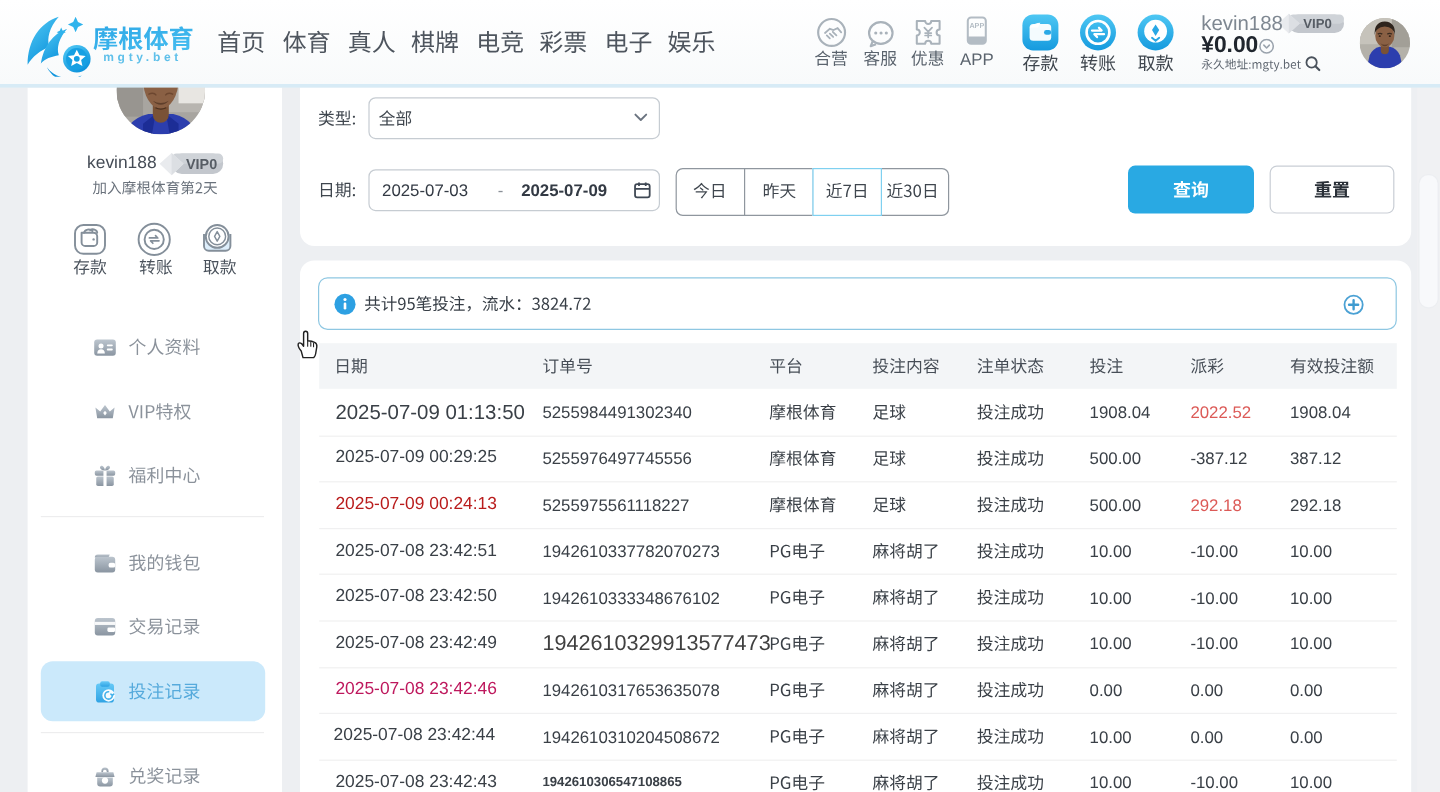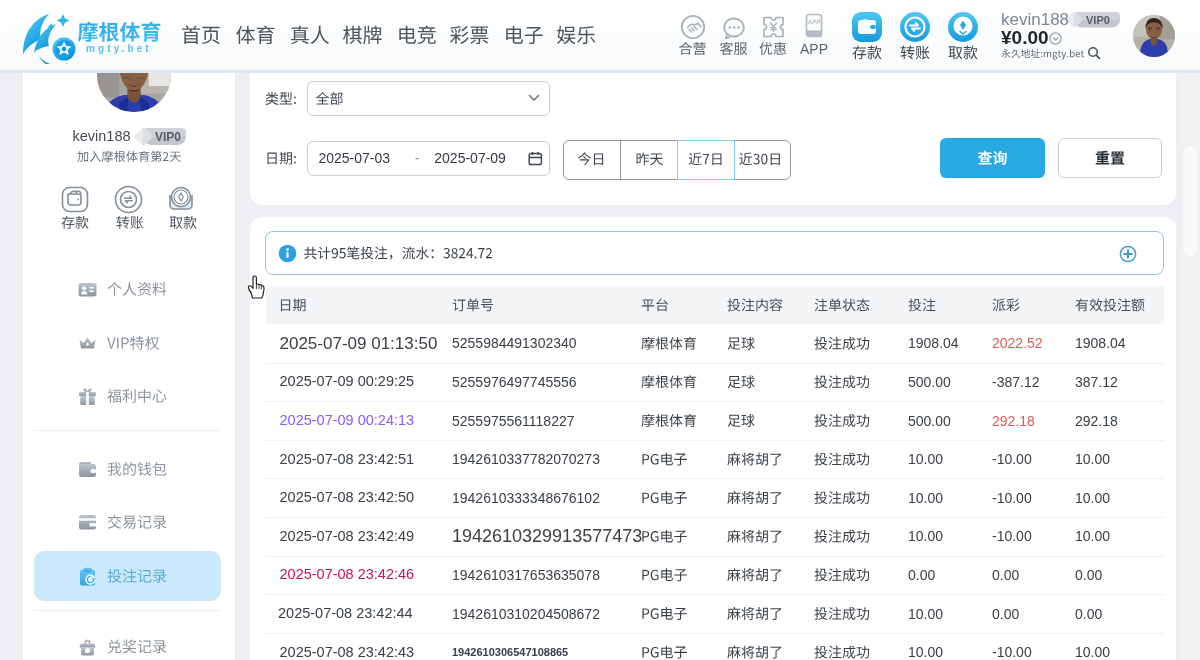--- a/index.html
+++ b/index.html
@@ -47,32 +47,32 @@
 <div class="abs" style="left:266px;top:555.6px;width:898px;height:1px;background:#f0f0f1"></div>
 <div class="abs" style="left:266px;top:594.2px;width:898px;height:1px;background:#f0f0f1"></div>
 <div class="abs" style="left:266px;top:632.8px;width:898px;height:1px;background:#f0f0f1"></div>
 <div style="position:absolute;z-index:45;left:86px;top:42.0px;width:300px;height:13px;line-height:13px;font-size:10px;color:#5fc0ea;font-weight:700;letter-spacing:3.1px;white-space:nowrap">mgty.bet</div>
 <div style="position:absolute;z-index:45;left:800px;top:39.5px;width:28px;height:18px;line-height:18px;font-size:14px;color:#5a636d;font-weight:400;white-space:nowrap">APP</div>
 <div style="position:absolute;z-index:45;left:1001px;top:8.5px;width:300px;height:22px;line-height:22px;font-size:17px;color:#7e8791;font-weight:400;white-space:nowrap">kevin188</div>
 <div style="position:absolute;z-index:45;left:1001px;top:25.0px;width:300px;height:25px;line-height:25px;font-size:19px;color:#20262e;font-weight:700;white-space:nowrap">¥0.00</div>
 <div style="position:absolute;z-index:45;left:72.5px;top:126.5px;width:300px;height:19px;line-height:19px;font-size:14.5px;color:#454c56;font-weight:400;white-space:nowrap">kevin188</div>
 <div style="position:absolute;z-index:45;left:318.4px;top:149.2px;width:300px;height:18px;line-height:18px;font-size:14px;color:#333a44;font-weight:400;white-space:nowrap">2025-07-03</div>
 <div style="position:absolute;z-index:45;left:414.8px;top:149.2px;width:300px;height:18px;line-height:18px;font-size:14px;color:#8a9098;font-weight:400;white-space:nowrap">-</div>
-<div style="position:absolute;z-index:45;left:434.3px;top:149.2px;width:300px;height:18px;line-height:18px;font-size:14px;color:#333a44;font-weight:400;white-space:nowrap">2025-07-09</div>
+<div style="position:absolute;z-index:45;left:434.3px;top:149.2px;width:300px;height:18px;line-height:18px;font-size:14px;color:#333a44;font-weight:700;white-space:nowrap">2025-07-09</div>
 <div style="position:absolute;z-index:45;left:279.5px;top:333.8px;width:300px;height:19px;line-height:19px;font-size:17px;color:#3a4047;font-weight:400;white-space:nowrap">2025-07-09 01:13:50</div>
 <div style="position:absolute;z-index:45;left:452px;top:334.3px;width:300px;height:18px;line-height:18px;font-size:14px;color:#3a4047;font-weight:400;white-space:nowrap">5255984491302340</div>
 <div style="position:absolute;z-index:45;left:908px;top:334.3px;width:300px;height:18px;line-height:18px;font-size:14px;color:#3a4047;font-weight:400;white-space:nowrap">1908.04</div>
 <div style="position:absolute;z-index:45;left:992px;top:334.3px;width:300px;height:18px;line-height:18px;font-size:14px;color:#dc5a57;font-weight:400;white-space:nowrap">2022.52</div>
 <div style="position:absolute;z-index:45;left:1075px;top:334.3px;width:300px;height:18px;line-height:18px;font-size:14px;color:#3a4047;font-weight:400;white-space:nowrap">1908.04</div>
 <div style="position:absolute;z-index:45;left:279.5px;top:372.4px;width:300px;height:19px;line-height:19px;font-size:14.5px;color:#3a4047;font-weight:400;white-space:nowrap">2025-07-09 00:29:25</div>
 <div style="position:absolute;z-index:45;left:452px;top:372.9px;width:300px;height:18px;line-height:18px;font-size:14px;color:#3a4047;font-weight:400;white-space:nowrap">5255976497745556</div>
 <div style="position:absolute;z-index:45;left:908px;top:372.9px;width:300px;height:18px;line-height:18px;font-size:14px;color:#3a4047;font-weight:400;white-space:nowrap">500.00</div>
 <div style="position:absolute;z-index:45;left:992px;top:372.9px;width:300px;height:18px;line-height:18px;font-size:14px;color:#3a4047;font-weight:400;white-space:nowrap">-387.12</div>
 <div style="position:absolute;z-index:45;left:1075px;top:372.9px;width:300px;height:18px;line-height:18px;font-size:14px;color:#3a4047;font-weight:400;white-space:nowrap">387.12</div>
-<div style="position:absolute;z-index:45;left:279.5px;top:411.0px;width:300px;height:19px;line-height:19px;font-size:14.5px;color:#8b5cf6;font-weight:400;white-space:nowrap">2025-07-09 00:24:13</div>
+<div style="position:absolute;z-index:45;left:279.5px;top:411.0px;width:300px;height:19px;line-height:19px;font-size:14.5px;color:#b91c1c;font-weight:400;white-space:nowrap">2025-07-09 00:24:13</div>
 <div style="position:absolute;z-index:45;left:452px;top:411.5px;width:300px;height:18px;line-height:18px;font-size:14px;color:#3a4047;font-weight:400;white-space:nowrap">5255975561118227</div>
 <div style="position:absolute;z-index:45;left:908px;top:411.5px;width:300px;height:18px;line-height:18px;font-size:14px;color:#3a4047;font-weight:400;white-space:nowrap">500.00</div>
 <div style="position:absolute;z-index:45;left:992px;top:411.5px;width:300px;height:18px;line-height:18px;font-size:14px;color:#dc5a57;font-weight:400;white-space:nowrap">292.18</div>
 <div style="position:absolute;z-index:45;left:1075px;top:411.5px;width:300px;height:18px;line-height:18px;font-size:14px;color:#3a4047;font-weight:400;white-space:nowrap">292.18</div>
 <div style="position:absolute;z-index:45;left:279.5px;top:449.6px;width:300px;height:19px;line-height:19px;font-size:14.5px;color:#3a4047;font-weight:400;white-space:nowrap">2025-07-08 23:42:51</div>
 <div style="position:absolute;z-index:45;left:452px;top:450.1px;width:300px;height:18px;line-height:18px;font-size:14px;color:#3a4047;font-weight:400;white-space:nowrap">1942610337782070273</div>
 <div style="position:absolute;z-index:45;left:908px;top:450.1px;width:300px;height:18px;line-height:18px;font-size:14px;color:#3a4047;font-weight:400;white-space:nowrap">10.00</div>
 <div style="position:absolute;z-index:45;left:992px;top:450.1px;width:300px;height:18px;line-height:18px;font-size:14px;color:#3a4047;font-weight:400;white-space:nowrap">-10.00</div>
 <div style="position:absolute;z-index:45;left:1075px;top:450.1px;width:300px;height:18px;line-height:18px;font-size:14px;color:#3a4047;font-weight:400;white-space:nowrap">10.00</div>
 <div style="position:absolute;z-index:45;left:279.5px;top:488.2px;width:300px;height:19px;line-height:19px;font-size:14.5px;color:#3a4047;font-weight:400;white-space:nowrap">2025-07-08 23:42:50</div>

